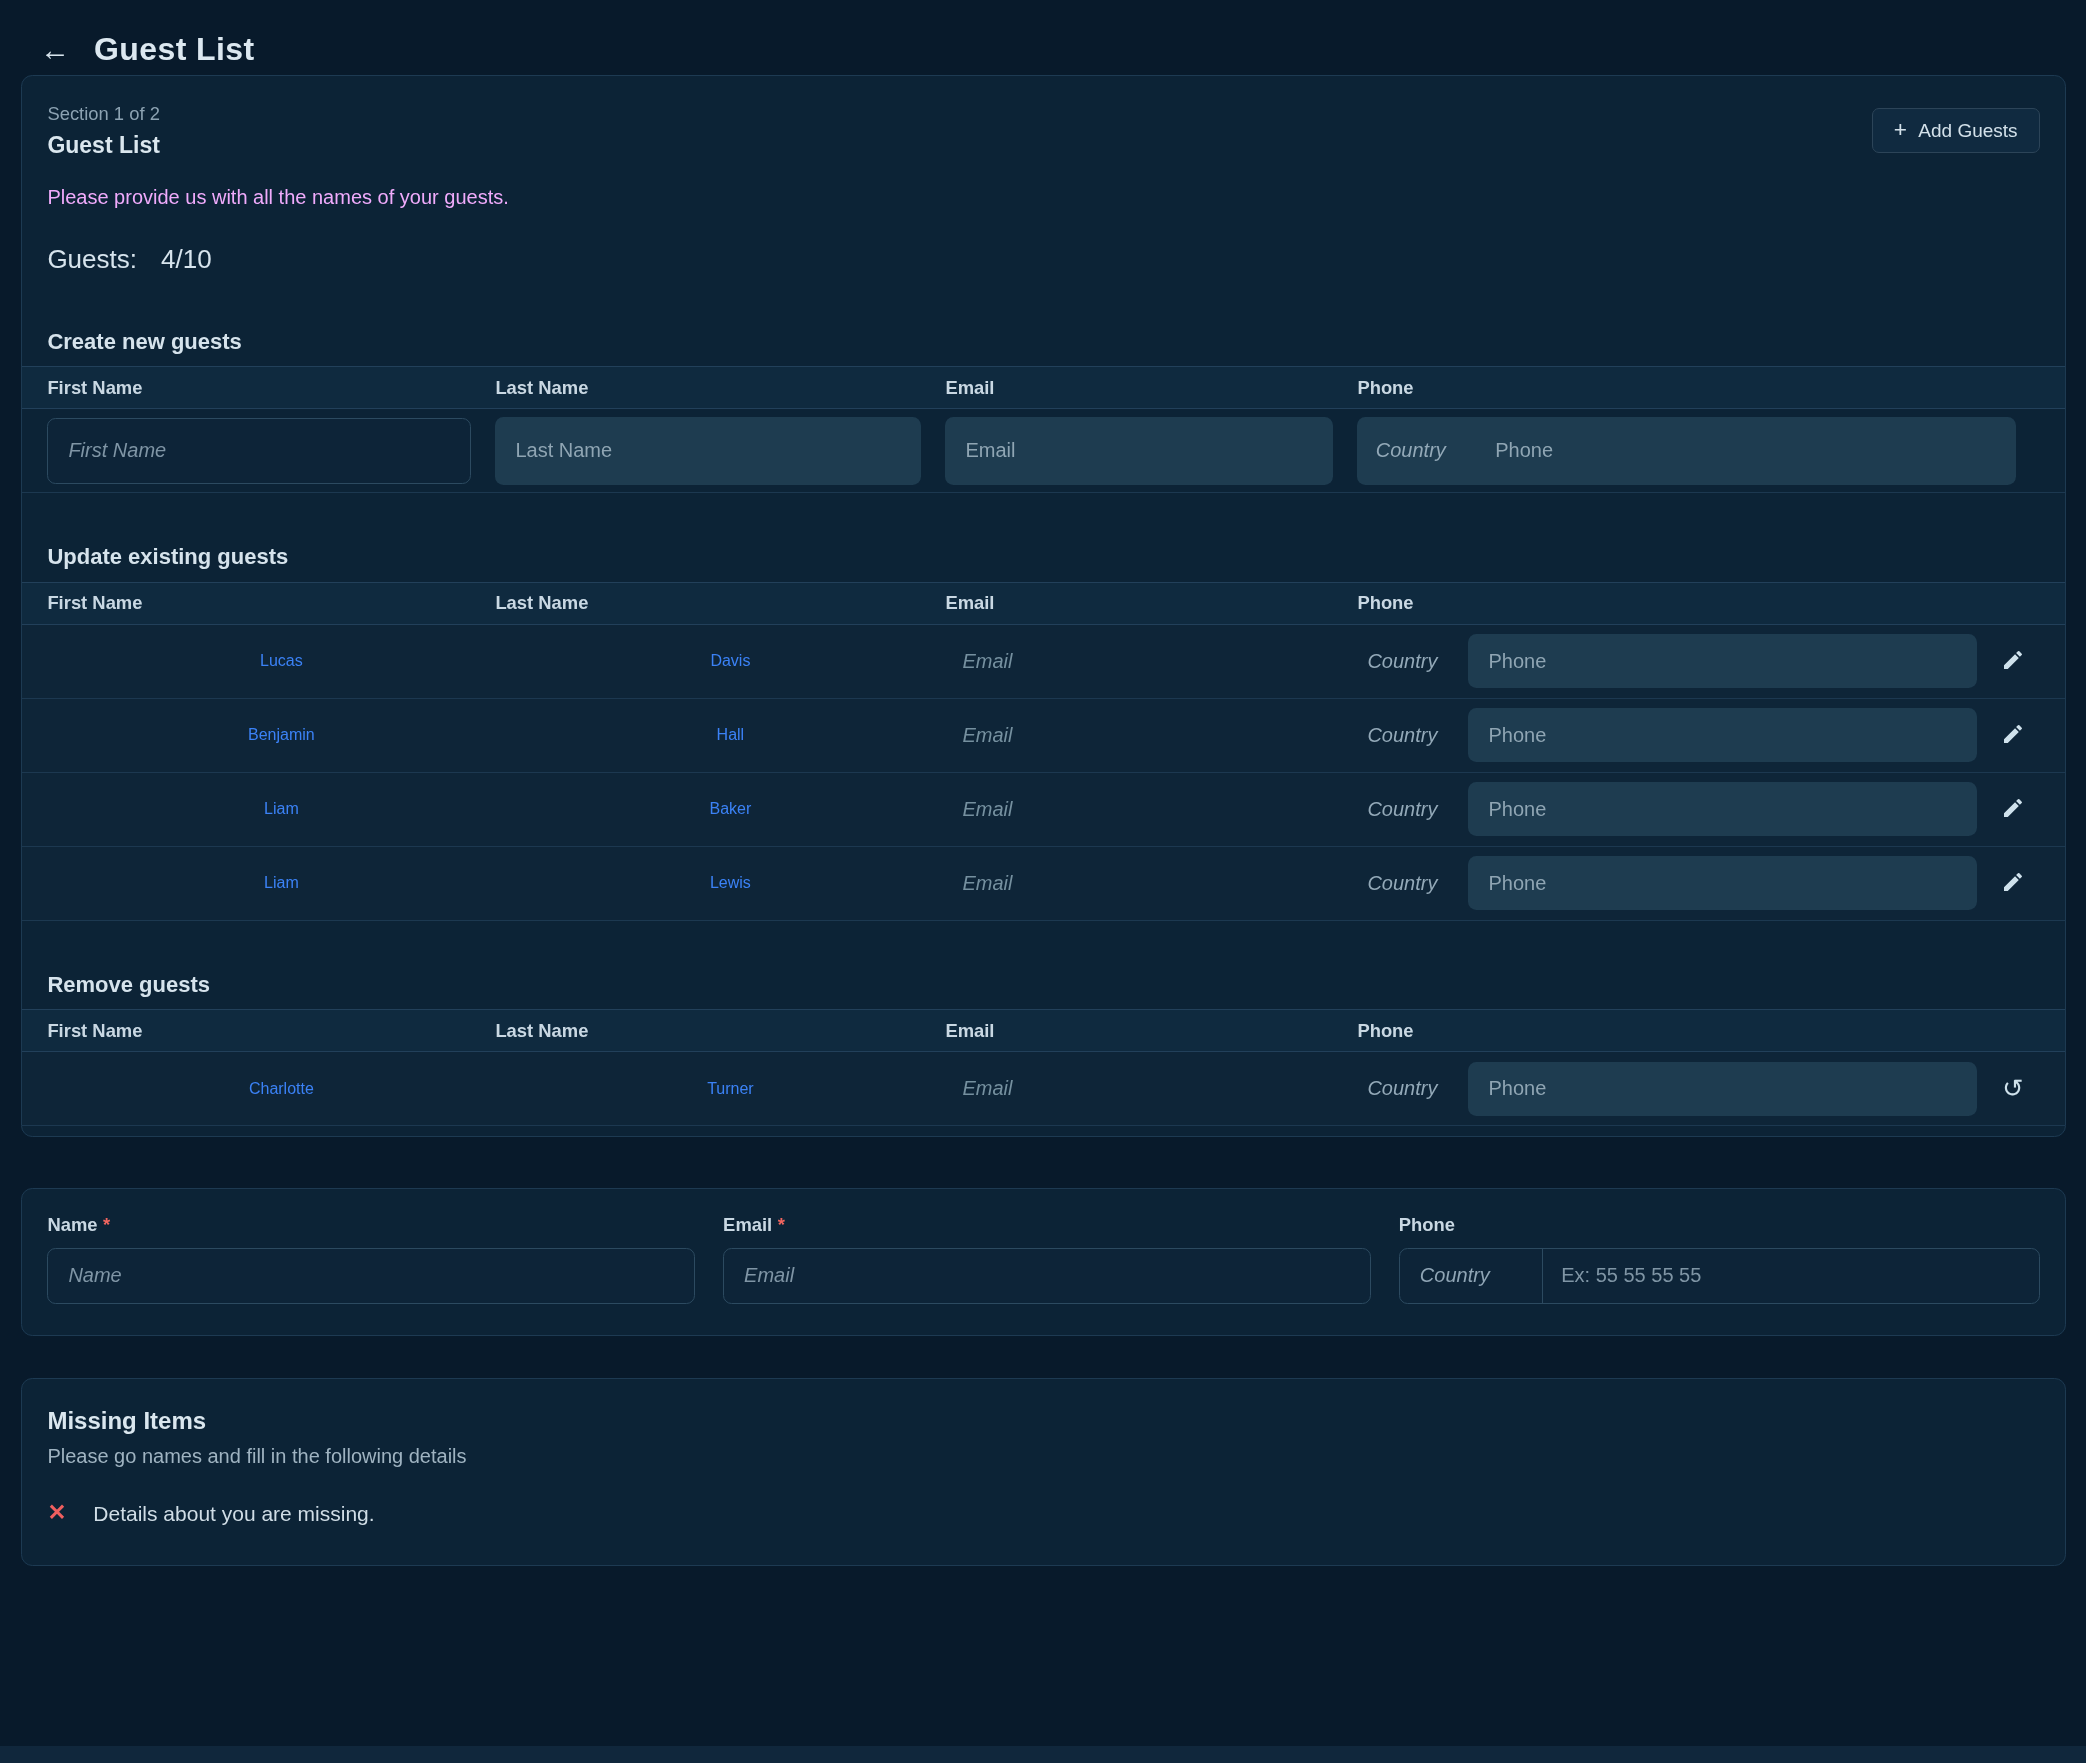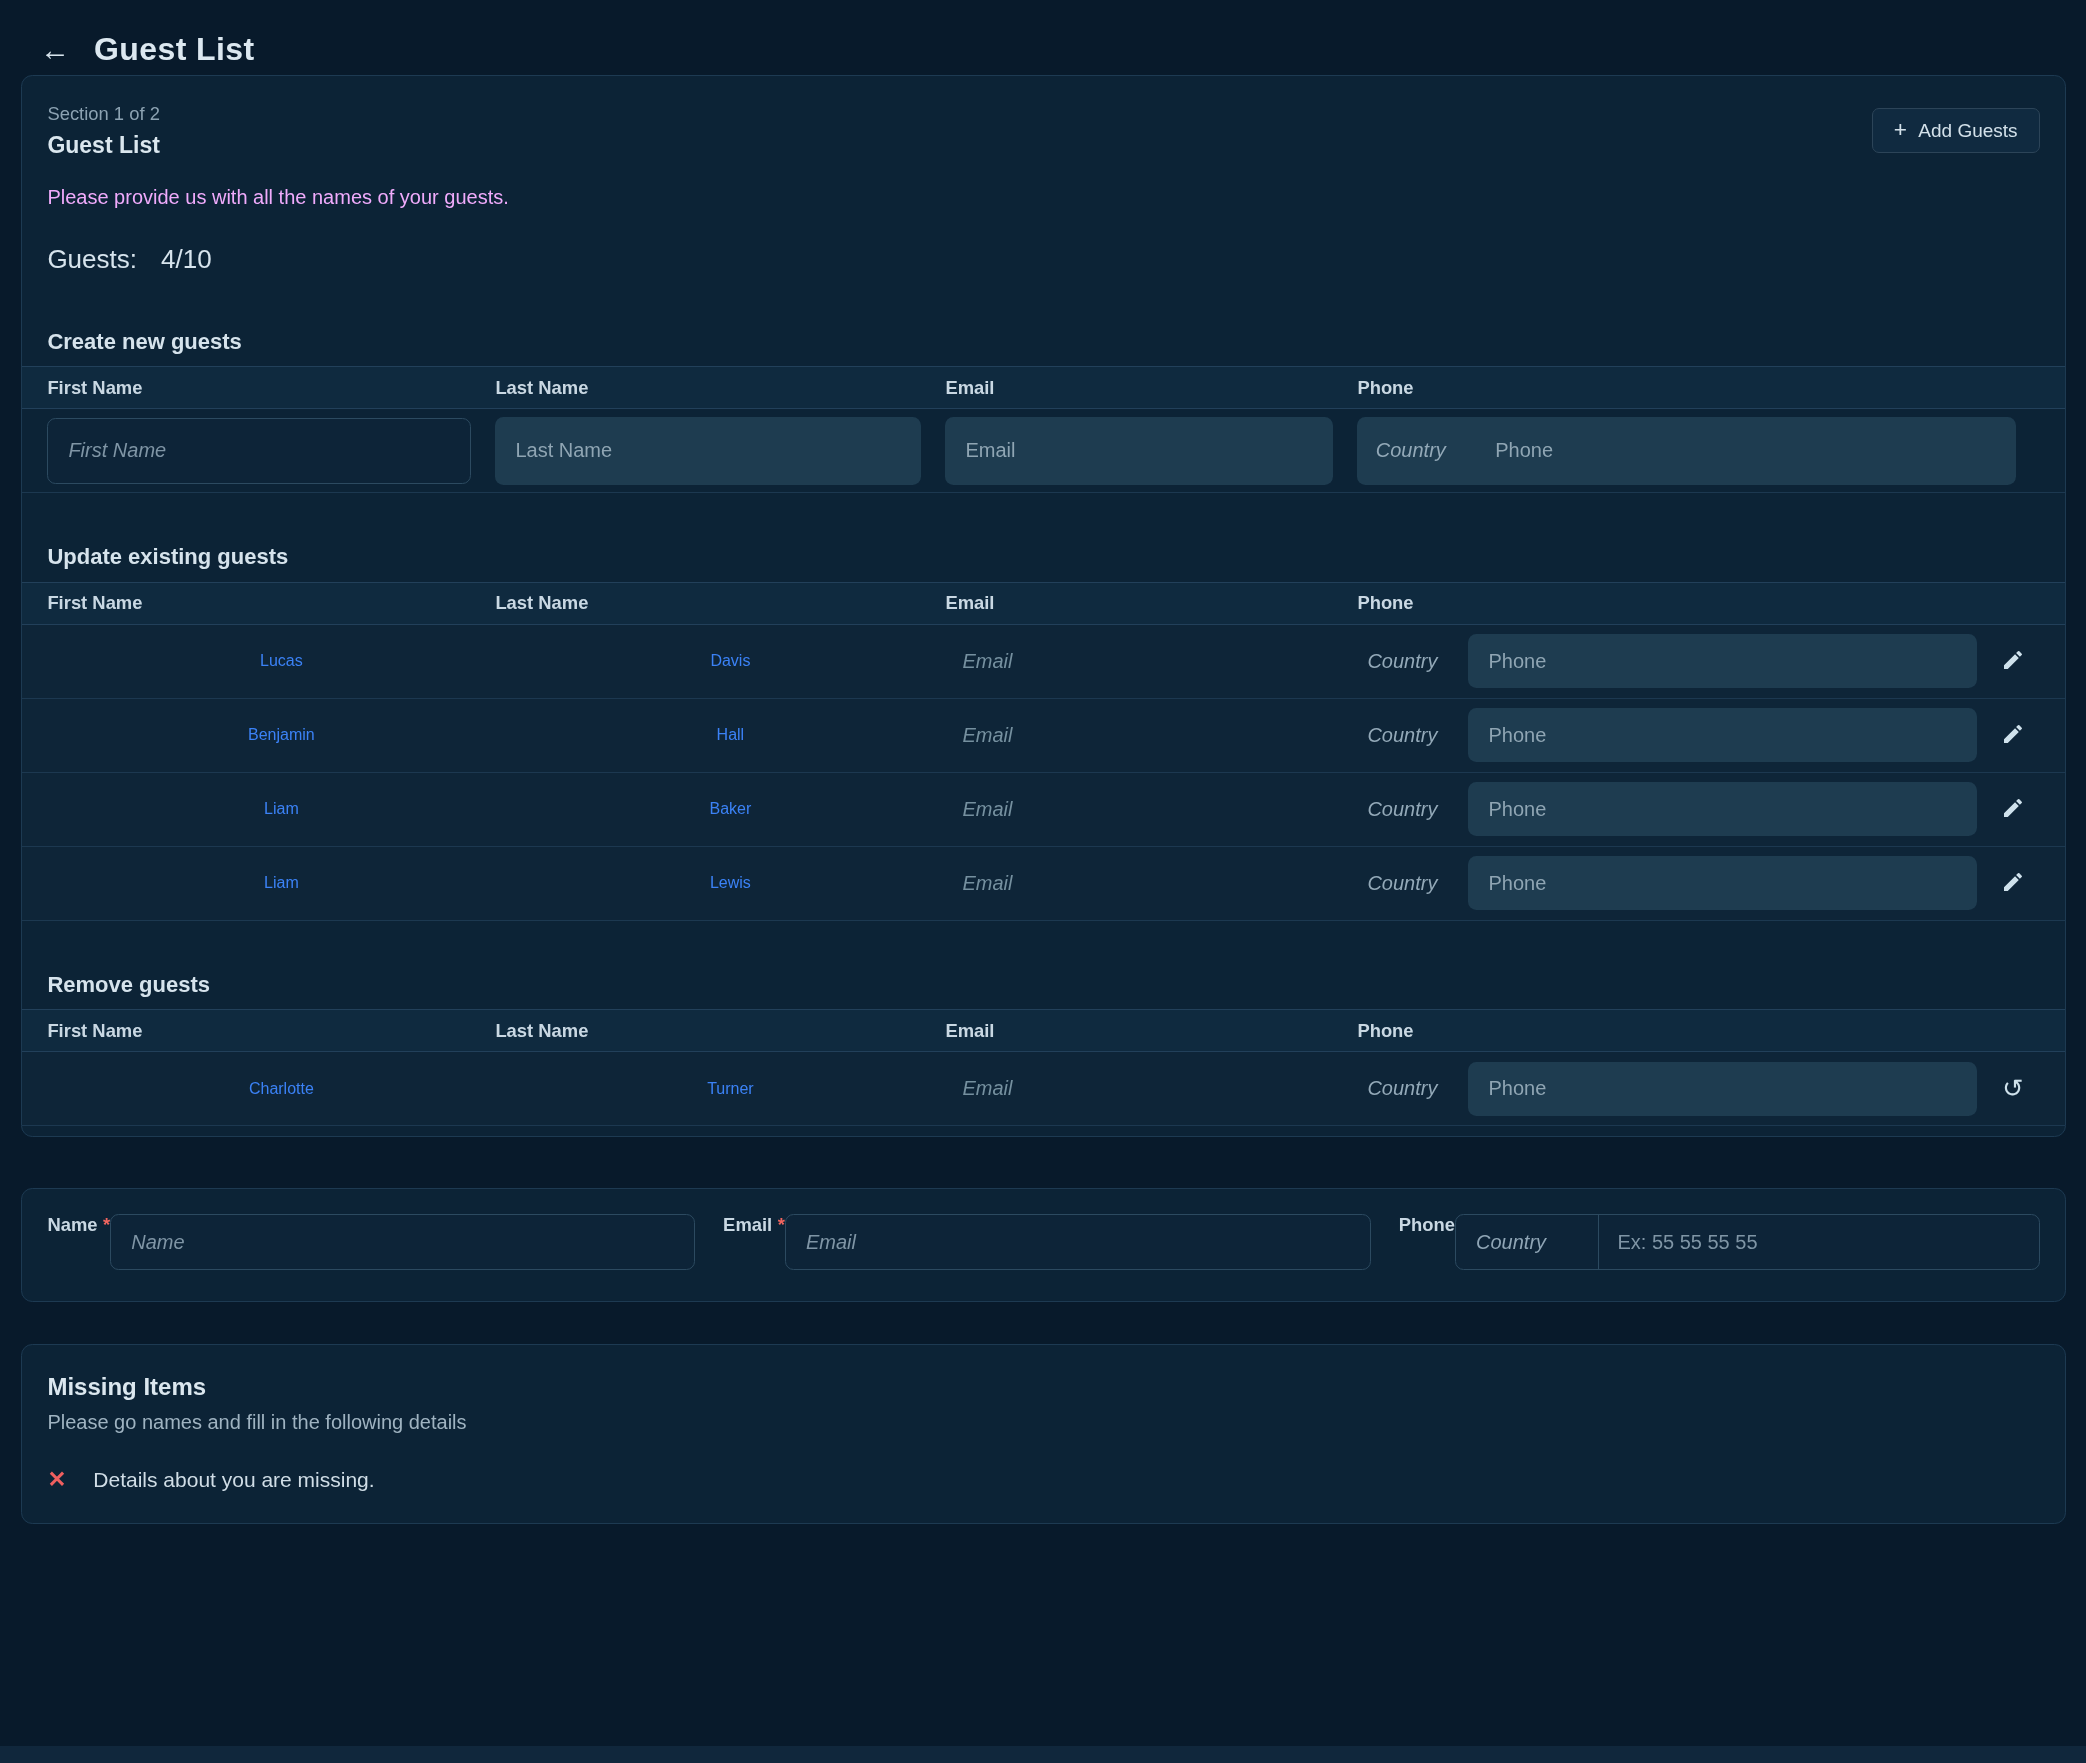--- a/index.html
+++ b/index.html
@@ -102,42 +102,42 @@
     width:45px;height:45px;display:flex;align-items:center;justify-content:center;
     color:#cfe2ec;
   }
   .row-action svg{width:24px;height:24px;}
   .undo-glyph{font-size:25.4px;color:#cfe2ec;line-height:1;}
   
   .card-2{margin-top:51px;padding-bottom:31px;}
   .card-2 .card-title{margin-top:7px;}
   .card-2 .card-desc{margin-top:10px;}
   .details-form{display:flex;gap:28px;margin-top:25.4px;padding:0 25.4px;}
-  .field{display:flex;flex-direction:row;}
+  .field{display:flex;flex-direction:column;}
   .field-label{font-size:18.4px;font-weight:700;color:#c9d8e3;margin-bottom:11.3px;}
   .req{color:#f0655f;margin-left:5.6px;}
   .field-name,.field-email{width:654px;}
   .field-phone{width:647px;}
   .field input.outlined-input{width:100%;height:56px;}
   .phone-combo-outlined{
     display:flex;align-items:stretch;height:56px;width:100%;box-sizing:border-box;
     background:#0d2438;border:0.7px solid #2c4a60;border-radius:8.5px;overflow:hidden;
   }
   .phone-combo-outlined .country-seg{
     display:flex;align-items:center;padding:0 20px;min-width:102px;
     border-right:0.7px solid #2c4a60;
     font-size:20px;color:#8fa5b5;font-style:italic;cursor:pointer;
   }
   .phone-combo-outlined input{
     flex:1;background:transparent;border:none;outline:none;
     font-family:inherit;font-size:20px;color:#cddbe5;padding:0 18.4px;
   }
   .phone-combo-outlined input::placeholder{color:#7f95a5;font-style:normal;}
   
-  .card-3{margin-top:42px;padding-bottom:31px;}
+  .card-3{margin-top:42px;padding-bottom:39px;}
   .missing-title{font-size:24px;font-weight:700;color:#dbe7ef;padding-top:28px;}
   .missing-sub{font-size:20px;color:#9fb3c1;margin-top:10px;}
   .missing-item{display:flex;align-items:center;gap:27px;margin-top:34px;}
   .x-icon{color:#ef5f5f;font-size:22.6px;font-weight:700;line-height:1;}
   .missing-text{font-size:21px;color:#d0dde6;}
   
   .footer-strip{position:absolute;left:0;bottom:0;width:100%;height:18.4px;background:#10273c;}
 </style>
 </head>
 <body>

